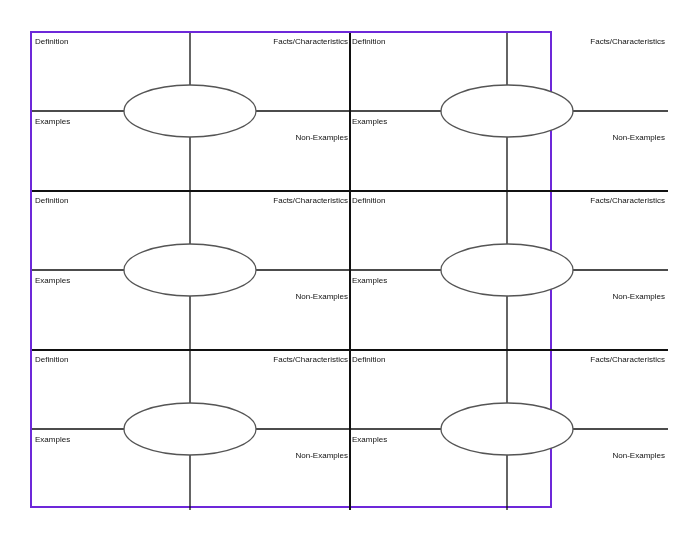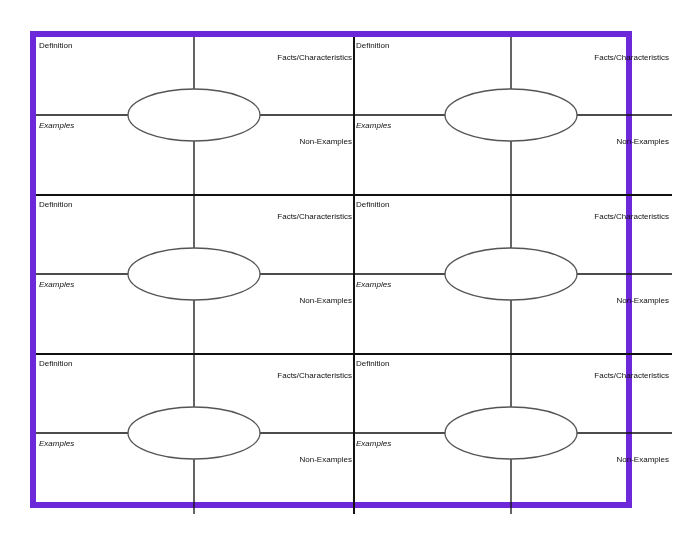--- a/index.html
+++ b/index.html
@@ -1,23 +1,23 @@
 <!DOCTYPE html>
 <html><head>
 <meta charset="utf-8">
 <style>
   html, body { margin:0; padding:0; background:#fff; }
   body { width:700px; height:541px; position:relative; overflow:hidden; font-family:"Liberation Sans", sans-serif; }
-  .sheet { position:absolute; left:30px; top:31px; width:602px; height:477px; border:6px solid #6d28d9; box-sizing:border-box; }
+  .sheet { position:absolute; left:30px; top:31px; width:522px; height:477px; border:2px solid #6d28d9; box-sizing:border-box; }
   .cell { position:absolute; width:319px; height:159px; box-sizing:border-box; }
   .cell svg { position:absolute; left:0; top:0; }
   .lbl { position:absolute; font-size:8px; color:#111; line-height:10px; white-space:nowrap; }
   .tl { left:3px; top:4px; }
-  .tr { right:3px; top:16px; }
-  .ml { left:3px; top:84px;font-style:italic; }
+  .tr { right:3px; top:4px; }
+  .ml { left:3px; top:84px; }
   .mr { right:3px; top:100px; }
 </style>
 </head>
 <body>
 
 <div class="sheet">
   <div id="grid">
       <div class="cell" style="left: 0px; top: 0px;">
     <svg width="319" height="159">
       <line x1="158" y1="0" x2="158" y2="159" stroke="#111" stroke-width="1.3"></line>

